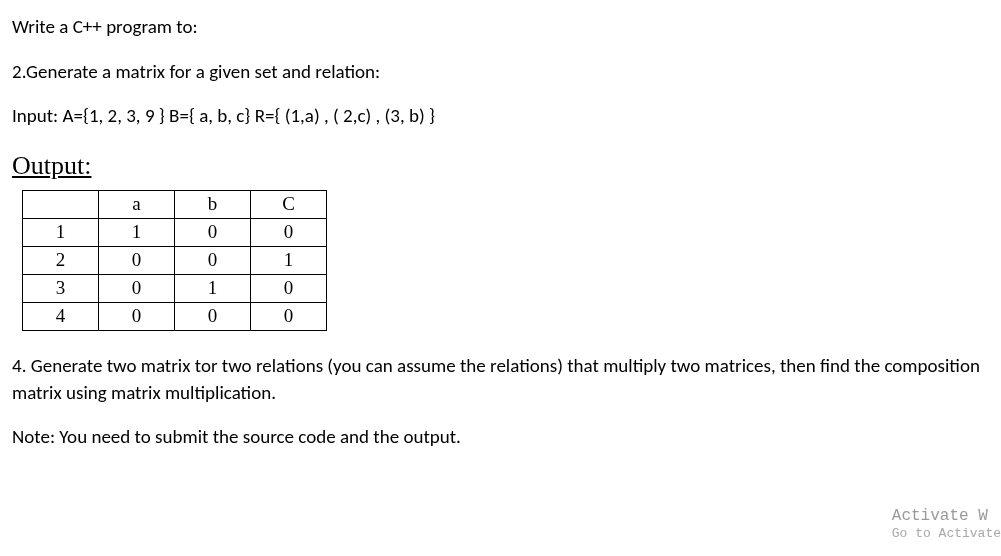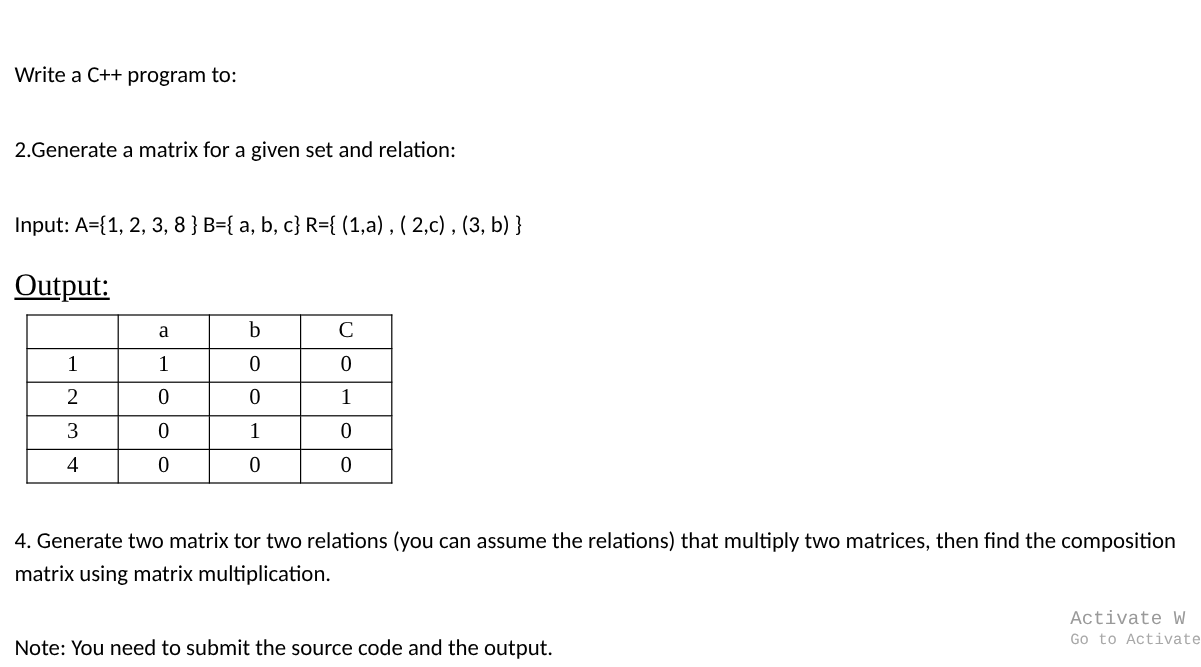--- a/index.html
+++ b/index.html
@@ -13,21 +13,20 @@
       color: #000;
       background: #fff;
       padding: 14px 12px;
       width: 1001px;
       height: 556px;
       position: relative;
       line-height: 1.4;
     }
     .para {
       margin-bottom: 18px;
-      margin-top: 36px;
     }
     .output-label {
       font-family: 'Times New Roman', serif;
       font-size: 26px;
       margin-bottom: 6px;
       margin-top: 4px;
     }
     .underline {
       text-decoration: underline;
     }
@@ -58,21 +57,21 @@
     .watermark .sub {
       font-size: 13px;
       color: #a8a8a8;
     }
   </style>
 </head>
 <body>
 
 <p class="para">Write a C++ program to:</p>
 <p class="para">2.Generate a matrix for a given set and relation:</p>
-<p class="para">Input: A={1, 2, 3, 8 } B={ a, b, c} R={ (1,a) , ( 2,c) , (3, b) }</p>
+<p class="para">Input: A={1, 2, 3, 9 } B={ a, b, c} R={ (1,a) , ( 2,c) , (3, b) }</p>
 
 <p class="output-label">
   <span class="underline">Output:</span>
 </p>
 
 <table>
   <tbody>
       <tr>
     <td></td>
     <td>a</td>

